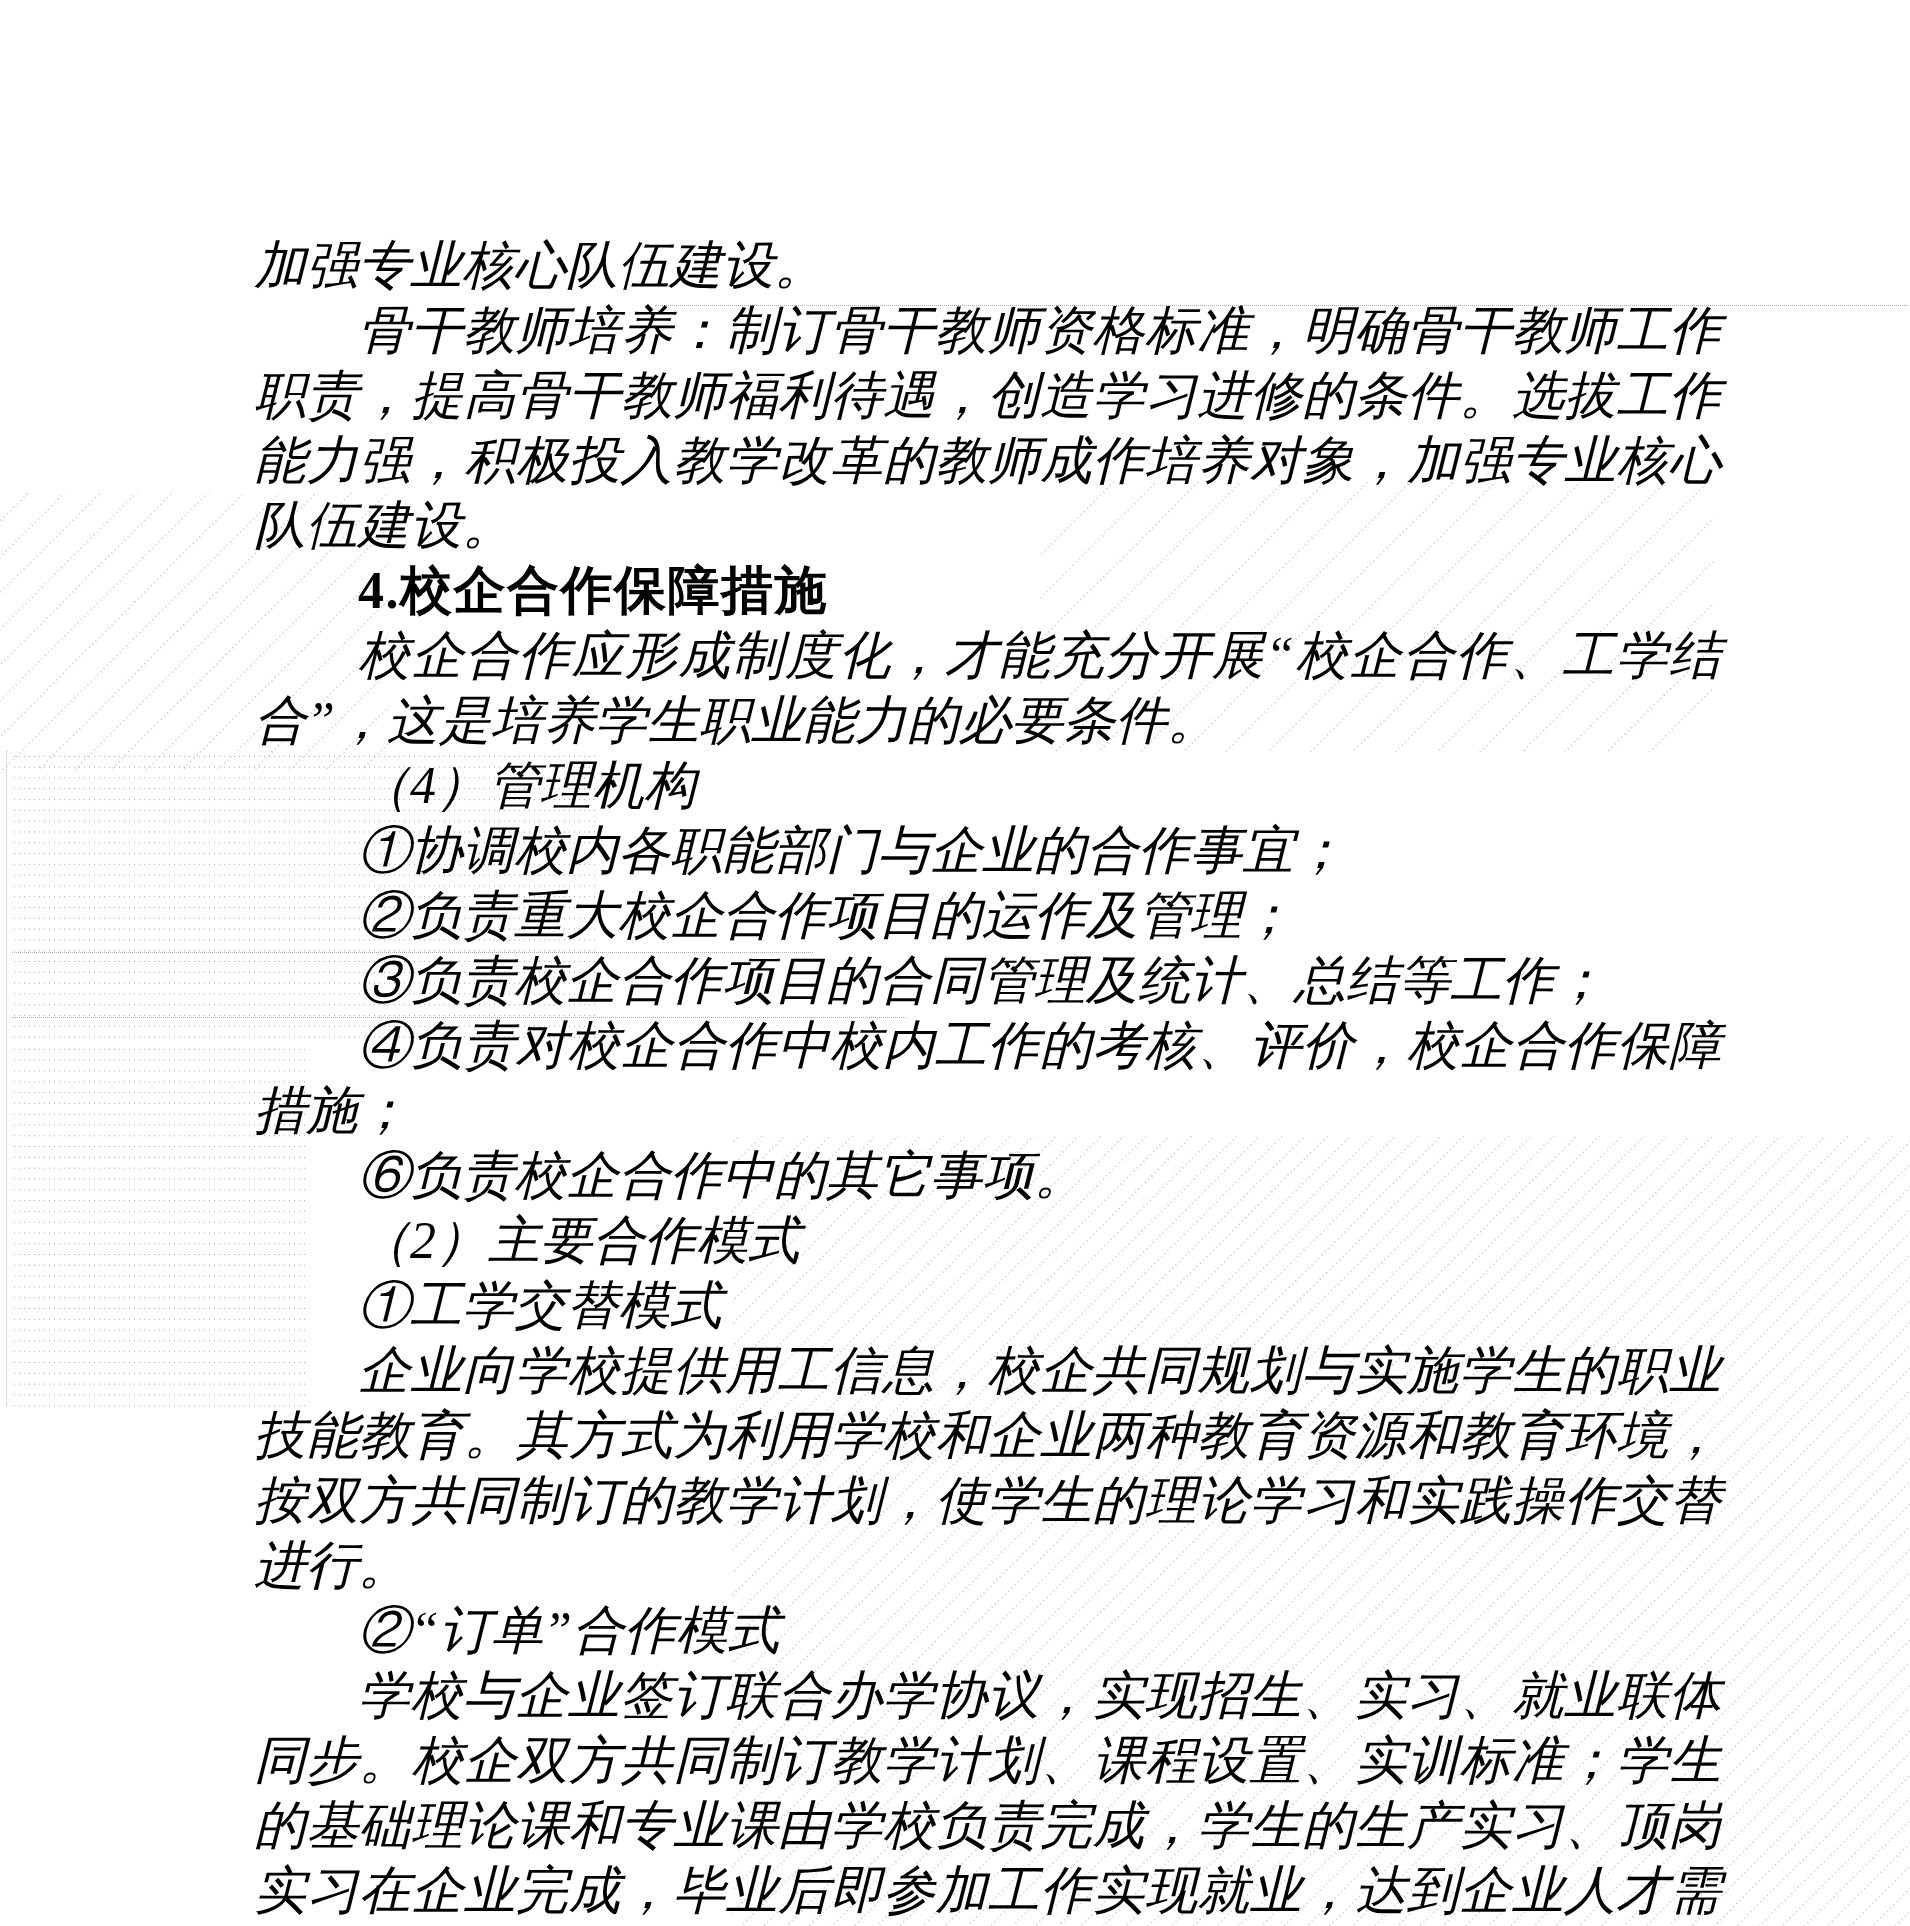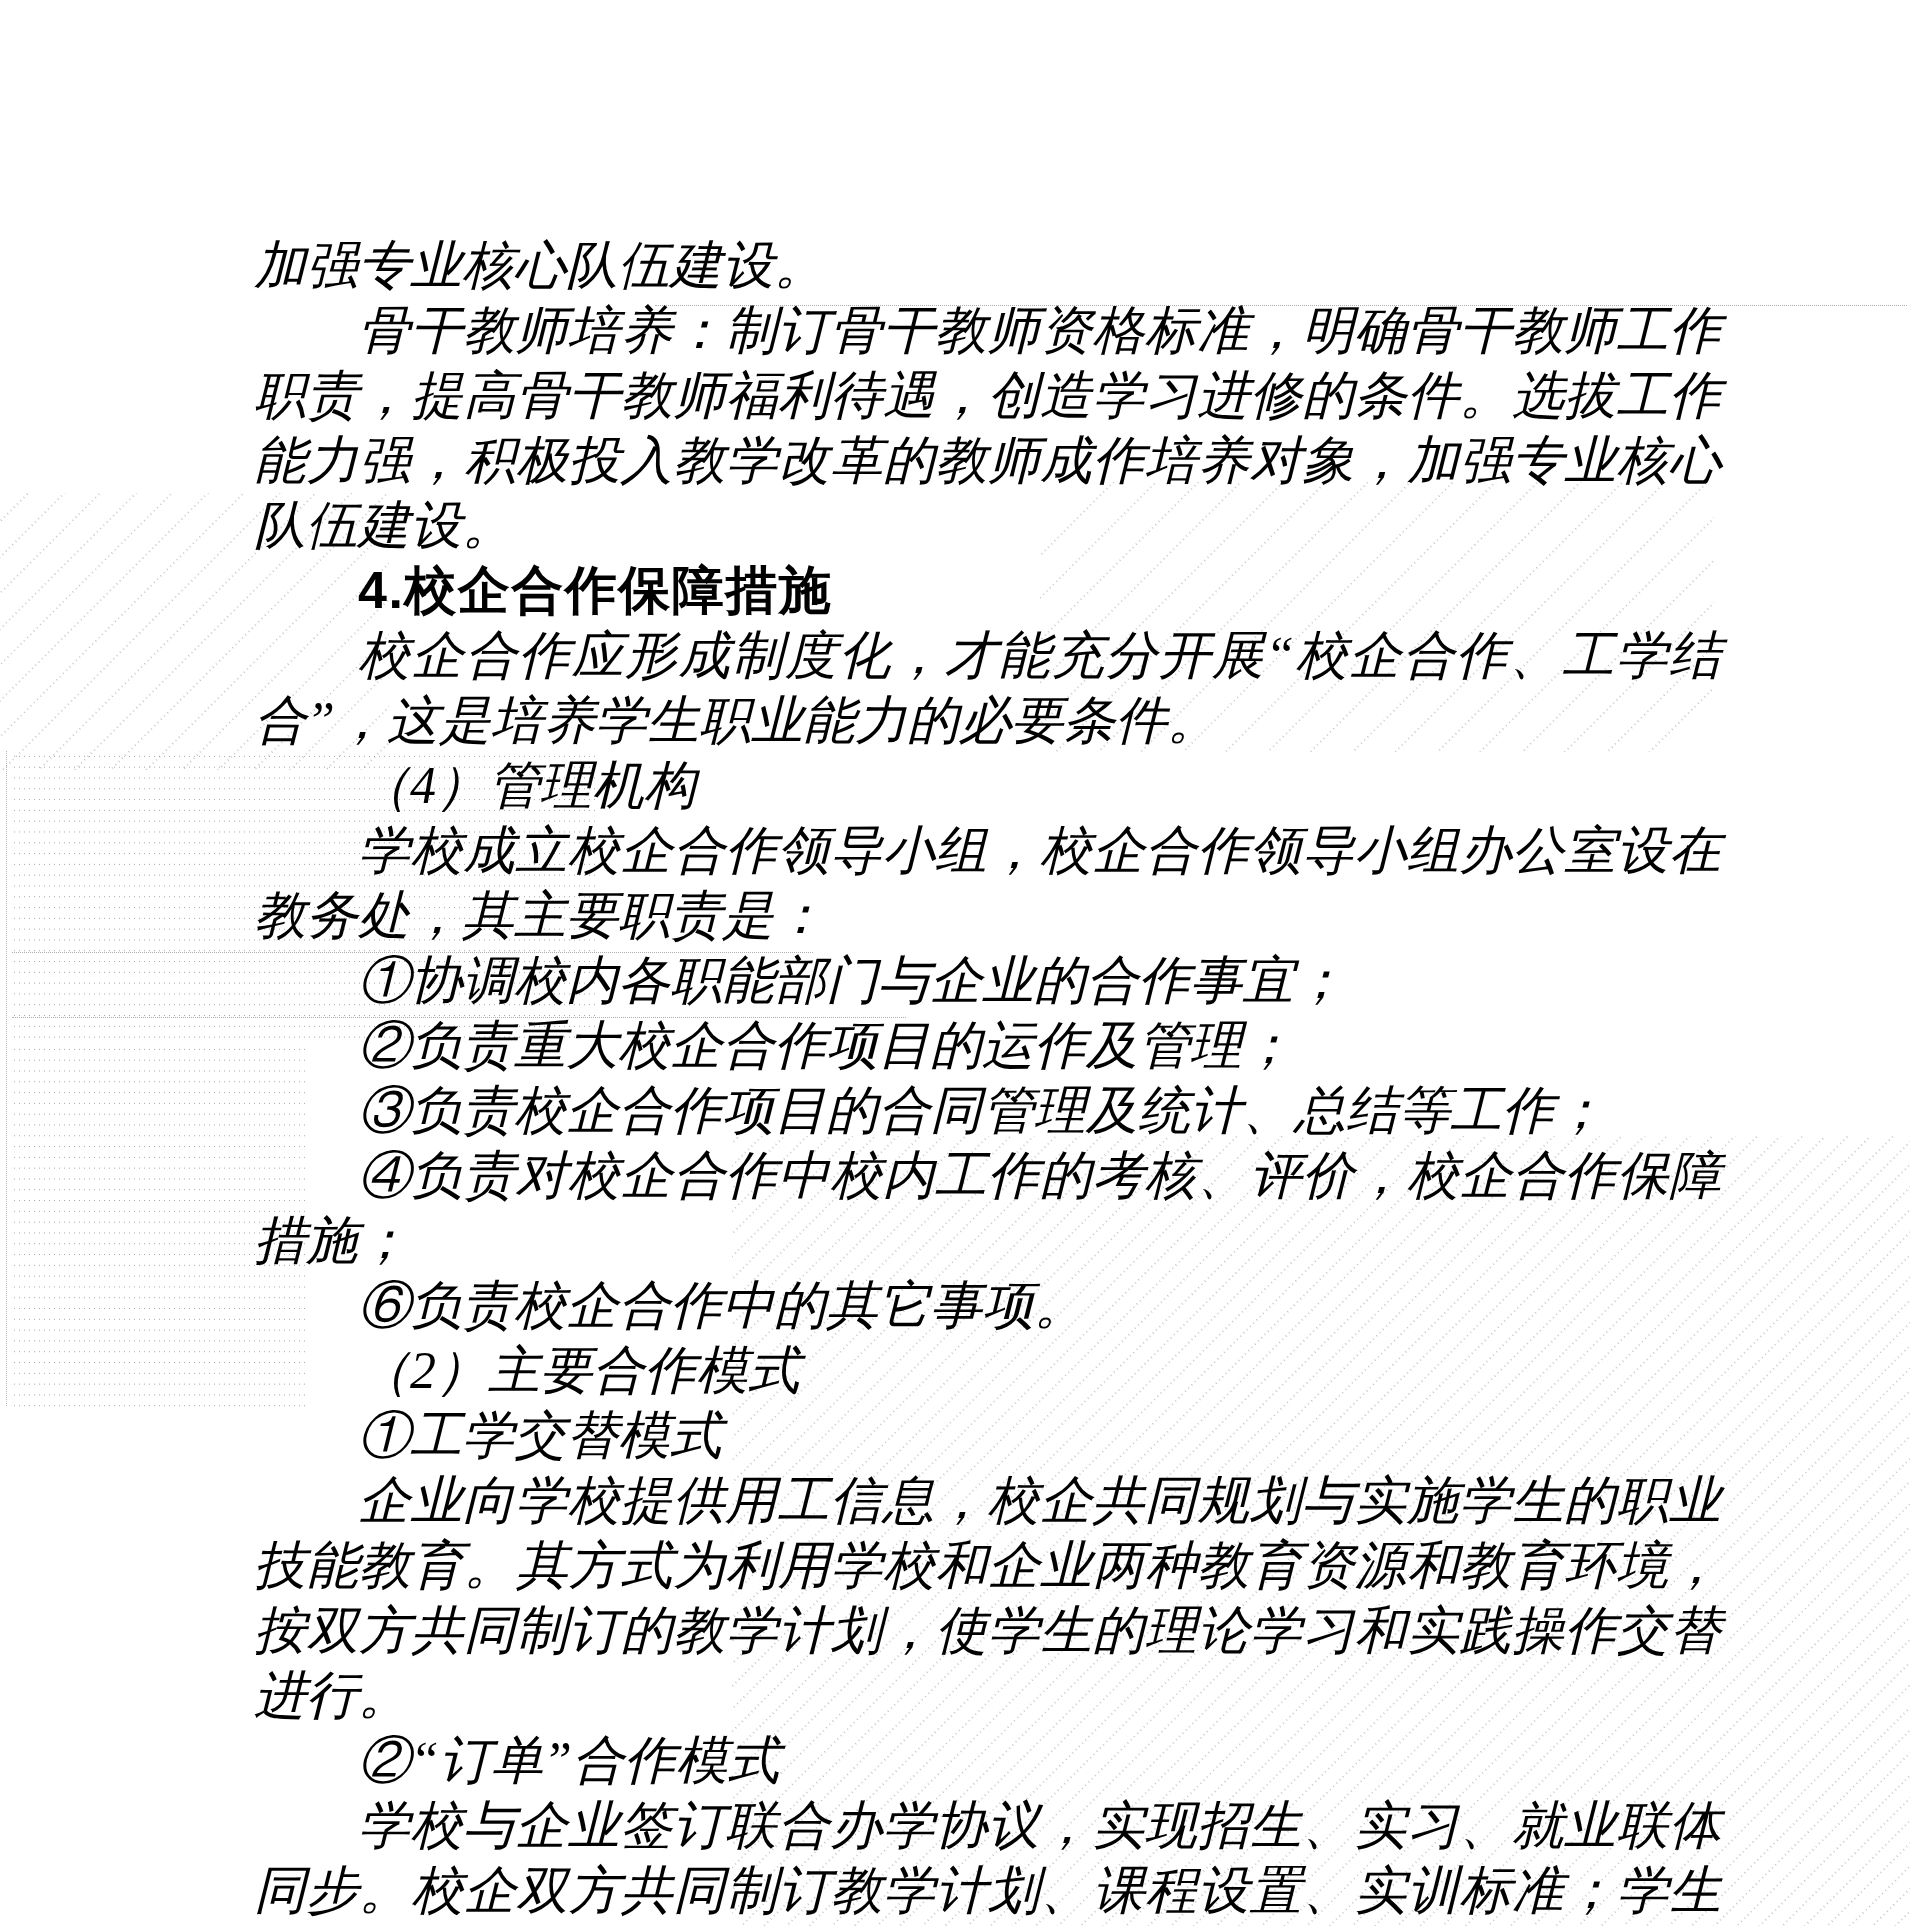--- a/index.html
+++ b/index.html
@@ -22,21 +22,21 @@
     font-size: 52px;
     line-height: 65px;
     text-align: justify;
     font-style: italic; 
   }
   .para { margin: 0; padding: 0; }
   .indent { text-indent: 2em; }
   .heading {
     font-weight: bold;
     font-style: normal;
-    font-family: Liberation Sans, sans-serif;
+    font-family: Liberation Serif, serif;
     letter-spacing: 1.5px;
   }
 
   
   .wm { position: absolute; pointer-events: none; }
   .dotfield {
     background-image: radial-gradient(circle, rgba(95,95,95,0.55) 0.5px, transparent 0.8px);
   }
   .dotline { height: 0; border-top: 1.2px dotted rgba(110,110,110,0.55); }
   .dotline-v { width: 0; border-left: 1.2px dotted rgba(110,110,110,0.5); }
@@ -72,21 +72,20 @@
   <div class="wm diagwrap" style="left:732px; top:1136px; width:1178px; height:1333px;">
     <div class="diaginner light" style="background-size:4.6px 16px;"></div>
   </div>
 
   <div class="doc-body">
       <p class="para">加强专业核心队伍建设。</p>
       <p class="para indent">骨干教师培养：制订骨干教师资格标准，明确骨干教师工作职责，提高骨干教师福利待遇，创造学习进修的条件。选拔工作能力强，积极投入教学改革的教师成作培养对象，加强专业核心队伍建设。</p>
       <p class="para indent heading">4.校企合作保障措施</p>
       <p class="para indent">校企合作应形成制度化，才能充分开展“校企合作、工学结合”，这是培养学生职业能力的必要条件。</p>
       <p class="para indent">（4）管理机构</p>
-      <p class="para indent">学校成立校企合作领导小组，校企合作领导小组办公室设在教务处，其主要职责是：</p>
       <p class="para indent">①协调校内各职能部门与企业的合作事宜；</p>
       <p class="para indent">②负责重大校企合作项目的运作及管理；</p>
       <p class="para indent">③负责校企合作项目的合同管理及统计、总结等工作；</p>
       <p class="para indent">④负责对校企合作中校内工作的考核、评价，校企合作保障措施；</p>
       <p class="para indent">⑥负责校企合作中的其它事项。</p>
       <p class="para indent">（2）主要合作模式</p>
       <p class="para indent">①工学交替模式</p>
       <p class="para indent">企业向学校提供用工信息，校企共同规划与实施学生的职业技能教育。其方式为利用学校和企业两种教育资源和教育环境，按双方共同制订的教学计划，使学生的理论学习和实践操作交替进行。</p>
       <p class="para indent">②“订单”合作模式</p>
       <p class="para indent">学校与企业签订联合办学协议，实现招生、实习、就业联体同步。校企双方共同制订教学计划、课程设置、实训标准；学生的基础理论课和专业课由学校负责完成，学生的生产实习、顶岗实习在企业完成，毕业后即参加工作实现就业，达到企业人才需求目标。具体形式有定向委培班、企业冠名班、企业订单班等。</p>

